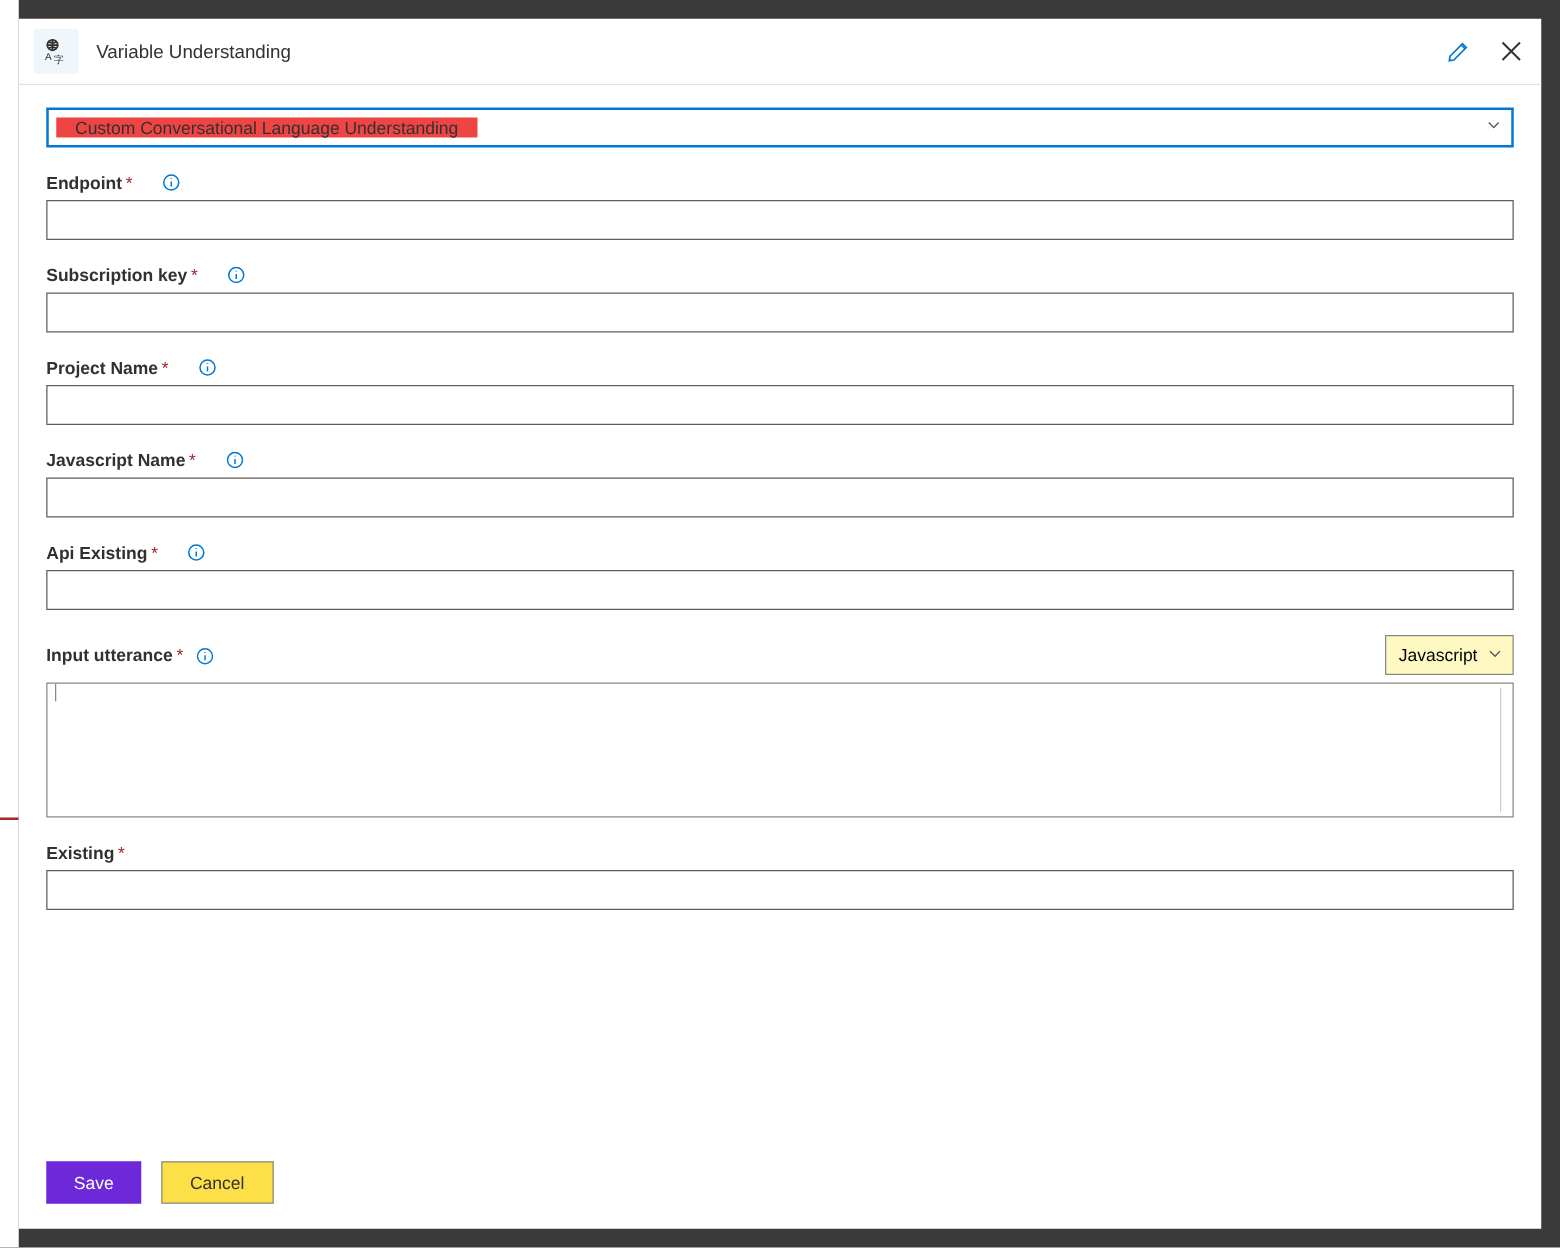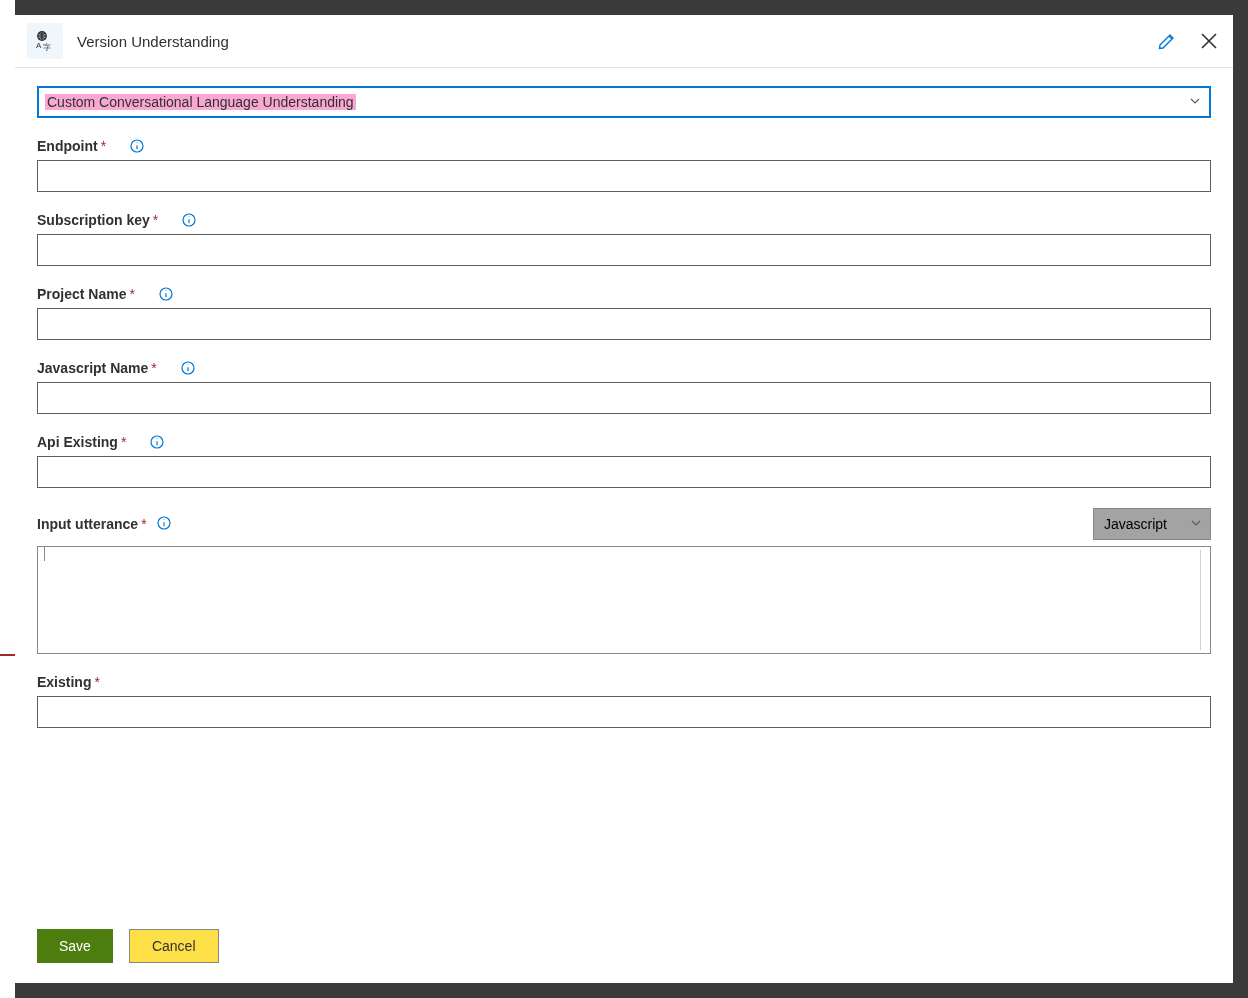--- a/index.html
+++ b/index.html
@@ -114,22 +114,22 @@
       border: 2px solid #0078d4;
       background: #fff;
       font-family: inherit;
       font-size: 14px;
       padding: 0 30px 0 6px;
       display: flex;
       align-items: center;
       cursor: pointer;
     }
     .select-value {
-      background: #f9a8d4;
-      padding: 0 2px;
+      background: #ef4444;
+      padding: 0 15px;
       color: #323130;
     }
     .chevron {
       position: absolute;
       right: 10px;
       top: 50%;
       transform: translateY(-50%);
       pointer-events: none;
     }
     .text-input {
@@ -139,27 +139,27 @@
       background: #fff;
       font-family: inherit;
       font-size: 14px;
       padding: 0 8px;
     }
     .utterance-row .field-label-row {
       justify-content: space-between;
     }
     .label-left {
       display: flex;
-      align-items: flex-start;
+      align-items: flex-end;
     }
     .lang-select {
       height: 32px;
       border: 1px solid #8a8886;
-      background: #a3a3a3;
-      padding: 0 43px 0 10px;
+      background: #fef9c3;
+      padding: 0 28px 0 10px;
       font-size: 14px;
       display: flex;
       align-items: center;
       position: relative;
       cursor: pointer;
     }
     .lang-select .chev {
       position: absolute;
       right: 8px;
       top: 50%;
@@ -197,21 +197,21 @@
     }
     .btn {
       height: 34px;
       padding: 0 22px;
       font-family: inherit;
       font-size: 14px;
       border: none;
       cursor: pointer;
     }
     .btn-primary {
-      background: #4d7c0f;
+      background: #6d28d9;
       color: #fff;
     }
     .btn-secondary {
       background: #fde047;
       color: #323130;
       border: 1px solid #8a8886;
     }
   </style>
 </head>
 <body>
@@ -224,21 +224,21 @@
 
   <div class="panel-header">
     <div class="header-icon">
       <svg width="22" height="22" viewBox="0 0 22 22" fill="none" stroke="#323130" stroke-width="1.4">
         <circle cx="8" cy="6" r="4.2"></circle>
         <path d="M3.8 6 h8.4 M8 1.8 v8.4 M4.5 3.2 Q8 5.5 11.5 3.2 M4.5 8.8 Q8 6.5 11.5 8.8"></path>
         <text x="2" y="18" font-size="8" fill="#323130" stroke="none" font-family="sans-serif">A</text>
         <text x="9" y="20" font-size="8" fill="#323130" stroke="none" font-family="sans-serif">字</text>
       </svg>
     </div>
-    <div class="header-title">Version Understanding</div>
+    <div class="header-title">Variable Understanding</div>
     <div class="header-actions">
       <button class="header-action-btn">
         <svg width="20" height="20" viewBox="0 0 20 20" fill="none" stroke="#0078d4" stroke-width="1.4">
           <path d="M3 14 L13 4 L16 7 L6 17 L2.5 17.5 L3 14 Z"></path>
           <path d="M12 5 L15 8"></path>
         </svg>
       </button>
       <button class="header-action-btn">
         <svg width="20" height="20" viewBox="0 0 20 20" fill="none" stroke="#323130" stroke-width="1.6">
           <path d="M3 3 L17 17 M17 3 L3 17"></path>

